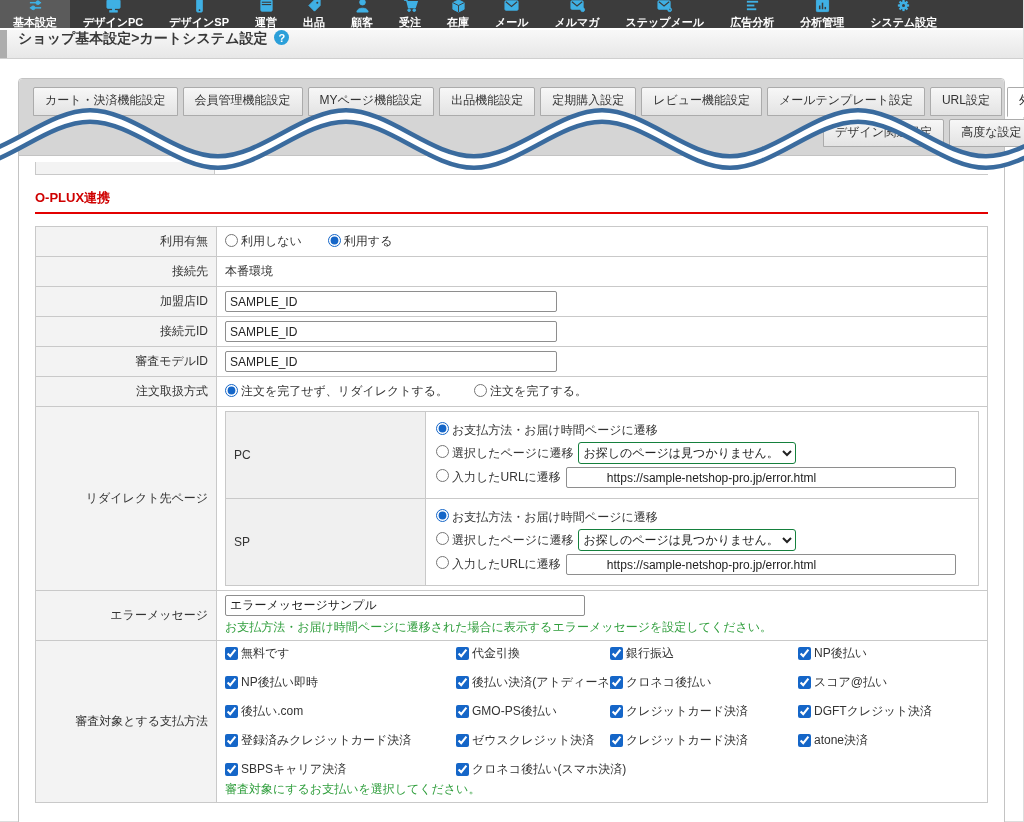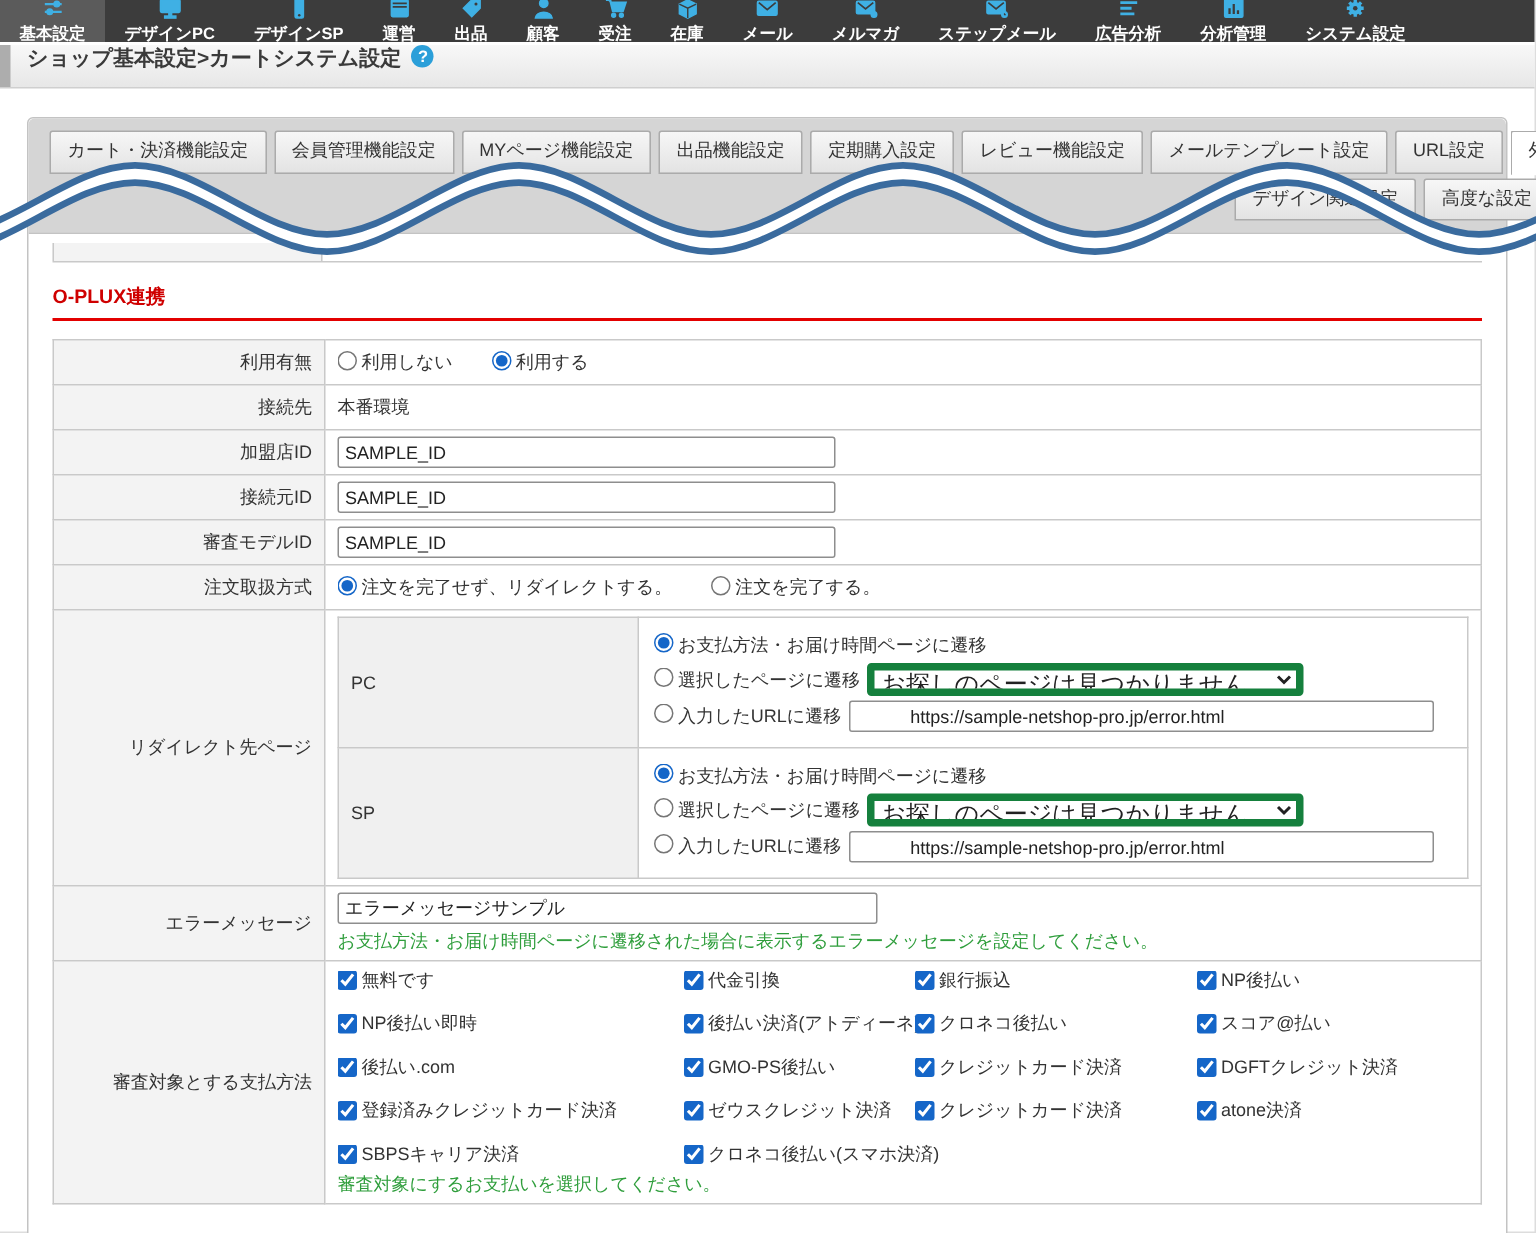--- a/index.html
+++ b/index.html
@@ -48,21 +48,21 @@
   table.cfg th, table.cfg td { border:1px solid #c9c9c9; font-size:12px; color:#333; vertical-align:middle; }
   table.cfg th { width:181px; background:#f3f3f3; text-align:right; font-weight:normal; padding:6px 8px; }
   table.cfg td { background:#fff; padding:4px 8px; }
   .radio-line { display:flex; align-items:center; gap:4px; }
   .radio-line .gap { width:18px; }
   input[type=radio], input[type=checkbox] { accent-color:#1566c8; width:13px; height:13px; margin:0 3px 0 0; vertical-align:-2px; }
   .txt { border:1px solid #8e8e8e; height:21px; font-size:12px; padding:1px 4px; font-family:inherit; color:#222; border-radius:2px; }
   .txt.w-id { width:332px; }
   .txt.w-url { width:390px;padding-left:40px; }
   .txt.w-err { width:360px; }
-  select.sel { border:5px solid #15803d; height:22px; font-size:16px; font-family:inherit; color:#222; border-radius:3px; background:#fff;text-align:center; }
+  select.sel { border:1px solid #15803d; height:22px; font-size:12px; font-family:inherit; color:#222; border-radius:3px; background:#fff; }
   .note { color:#2f9e3c; font-size:12px; margin-top:3px; }
 
   
   td.nest-cell { padding:6px; }
   table.nested { width:100%; border-collapse:collapse; }
   table.nested th, table.nested td { border:1px solid #c9c9c9; font-size:12px; }
   table.nested th { width:200px; background:#f0f0f0; font-weight:normal; text-align:left; padding:6px 8px; color:#333; }
   table.nested td { padding:7px 10px; }
   .opt-line { display:flex; align-items:center; gap:5px; margin:3px 0; white-space:nowrap; }
   .opt-line label { display:flex; align-items:flex-start; }

